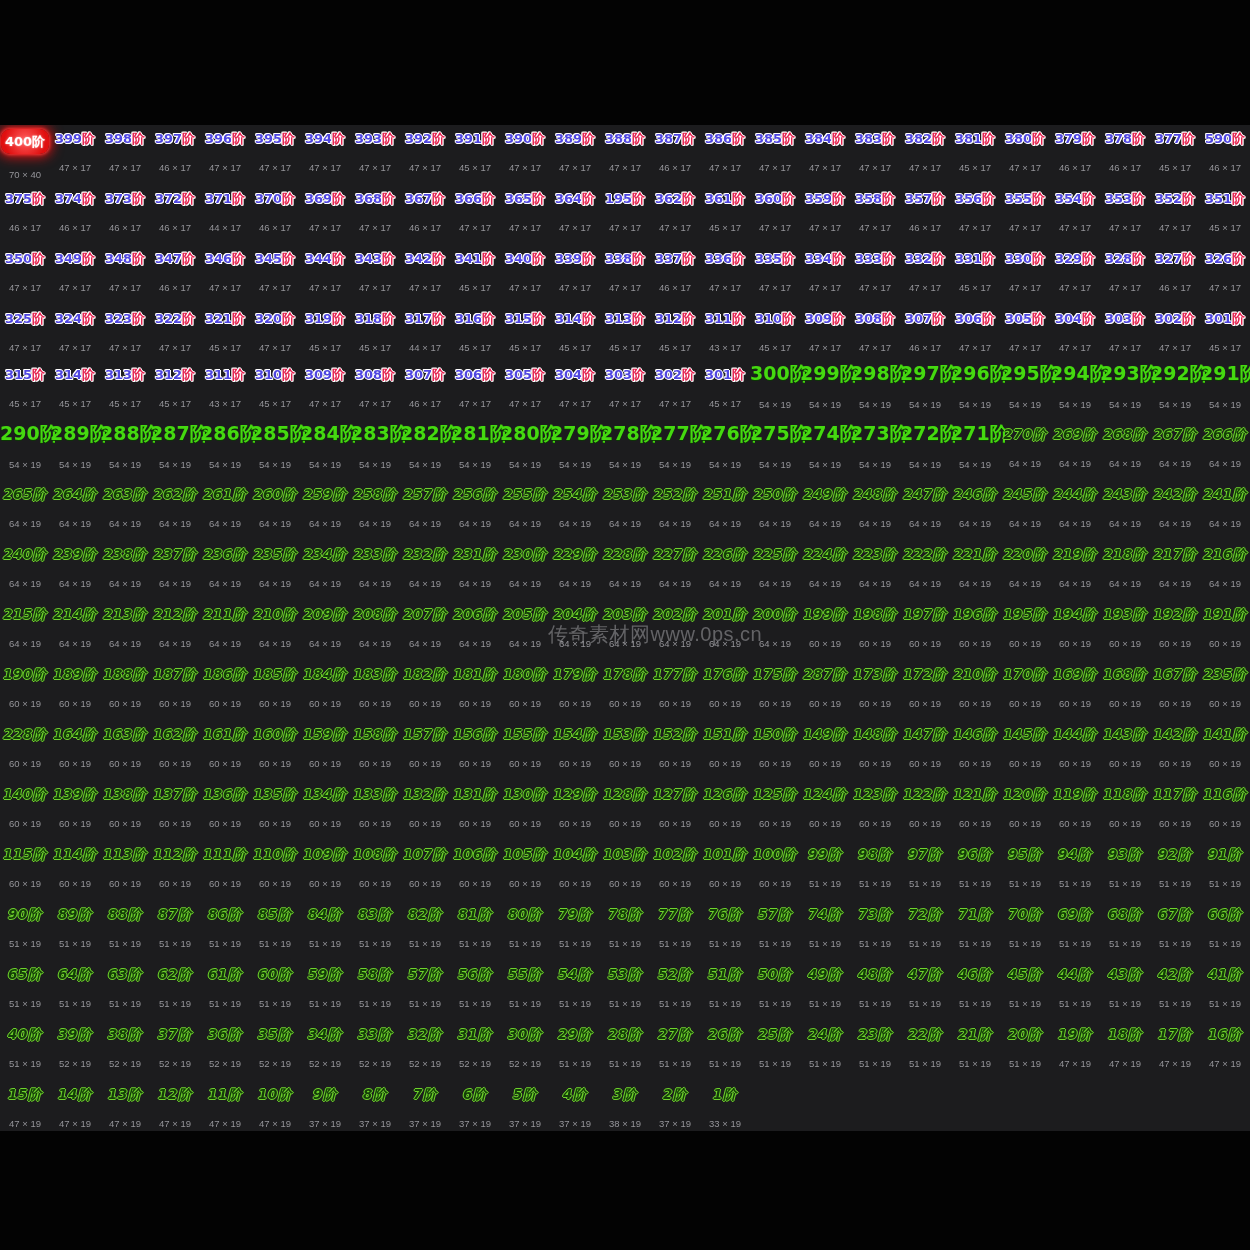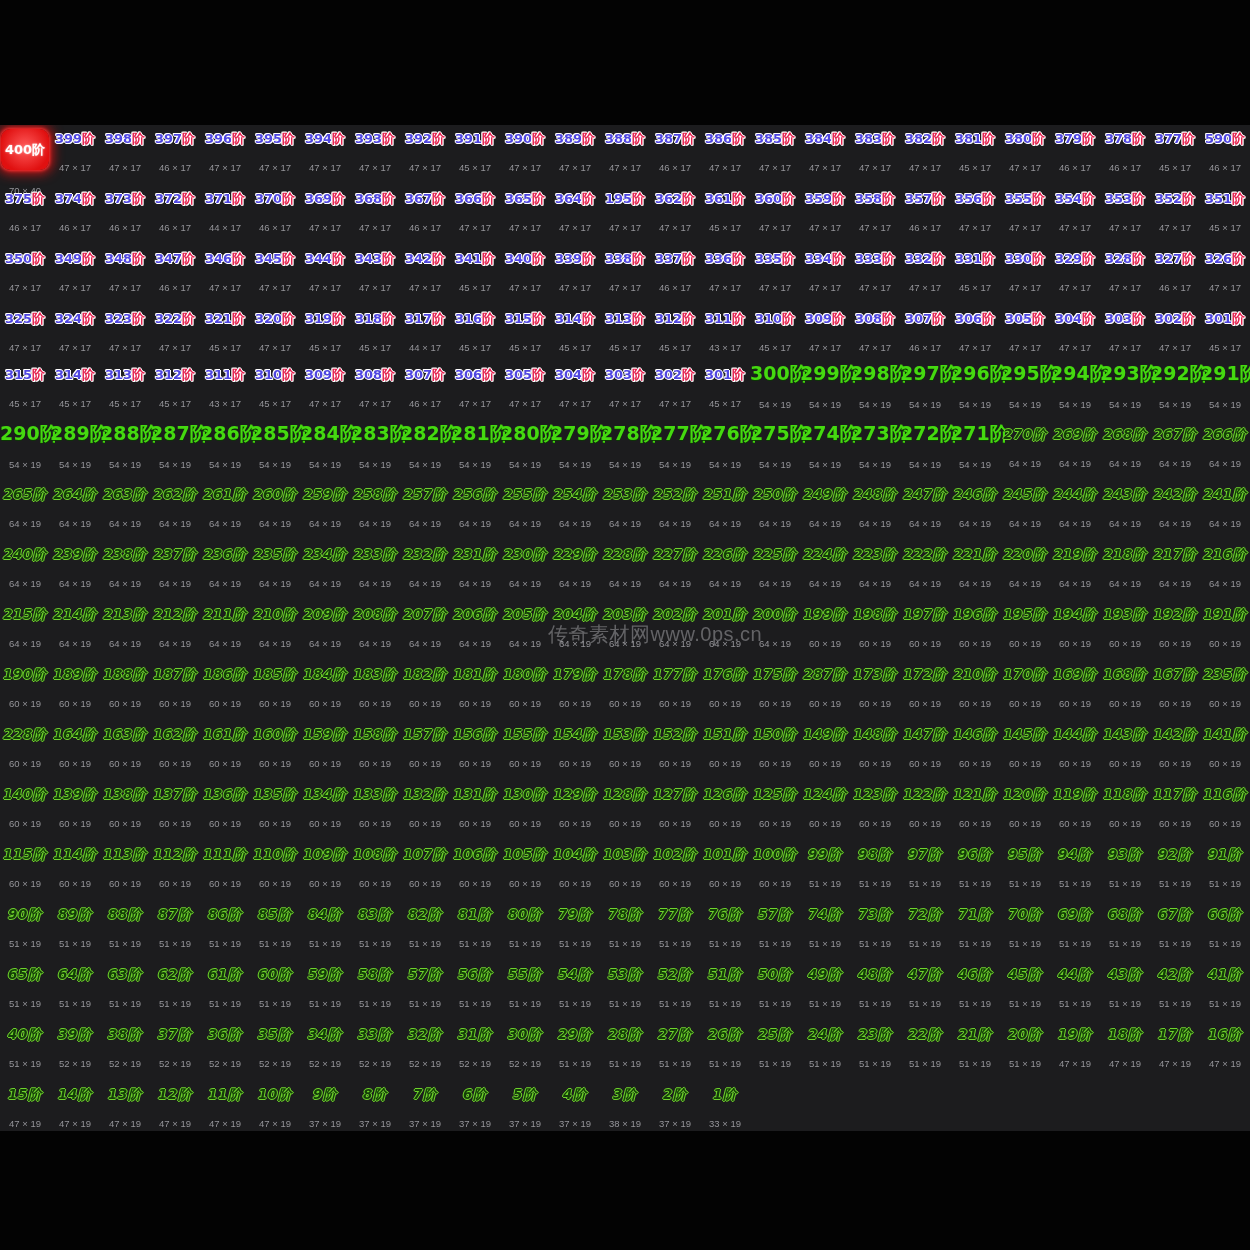--- a/index.html
+++ b/index.html
@@ -13,21 +13,21 @@
   .badge{height:17px;line-height:17px;font-family:"DejaVu Sans",sans-serif;font-weight:bold;
          font-size:13px;white-space:nowrap;display:inline-block;}
   .size-label{margin-top:16px;font-size:9.5px;line-height:10px;color:#95959a;
               font-family:"Liberation Sans",sans-serif;}
   
   .s-pink .badge-num{color:#4f46e0;
      text-shadow:-1px 0 #fff,1px 0 #fff,0 -1px #fff,0 1px #fff,1px 1px #fff,-1px -1px #fff;}
   .s-pink .badge-suf{color:#e4204e;
      text-shadow:-1px 0 #fff,1px 0 #fff,0 -1px #fff,0 1px #fff,1px 1px #fff,-1px -1px #fff;}
   
-  .cell.selected .badge{padding:12px 4px;border-radius:9px;
+  .cell.selected .badge{padding:4px 4px;border-radius:9px;
      background:radial-gradient(circle at 50% 45%,#ff5a5a,#e01010 75%);
      box-shadow:0 0 12px 3px rgba(255,16,16,.85),0 0 3px 1px rgba(255,90,90,.9);}
   .cell.selected .badge-num,.cell.selected .badge-suf{color:#fff;text-shadow:0 0 2px #ffc2c2;}
   
   .s-green .badge{font-size:19px;}
   .s-green .badge-num,.s-green .badge-suf{color:#45d910;text-shadow:0 1px 0 rgba(10,60,0,.9);}
   
   .s-outline .badge{font-style:italic;letter-spacing:.5px;font-size:13.5px;}
   .s-outline .badge-num,.s-outline .badge-suf{color:#143d08;
      text-shadow:-1px 0 #6fd42c,1px 0 #6fd42c,0 -1px #6fd42c,0 1px #6fd42c;}

